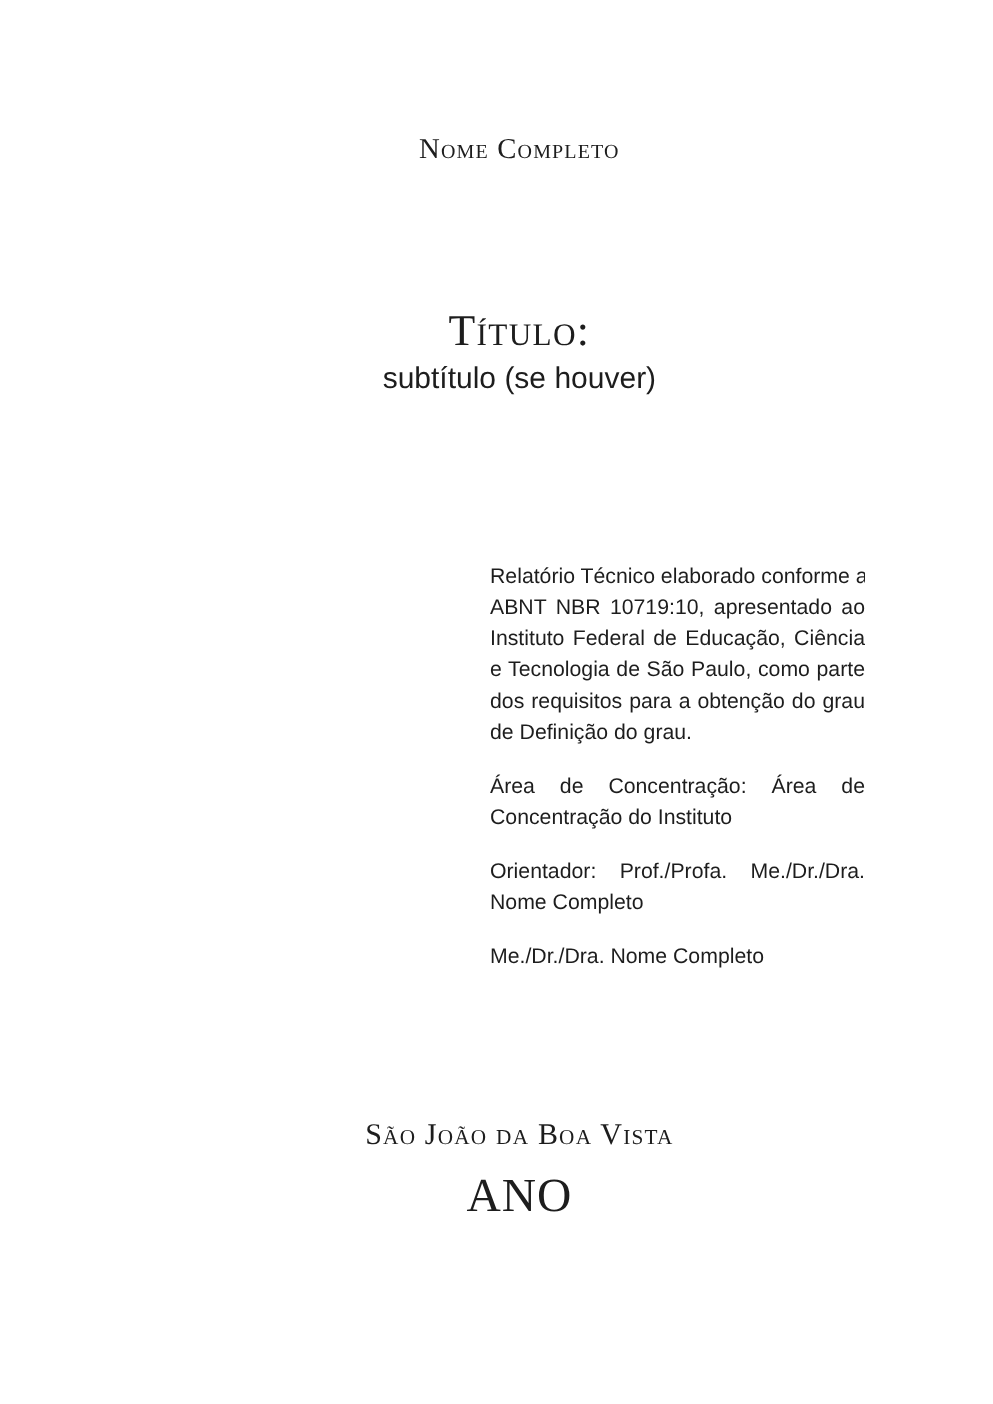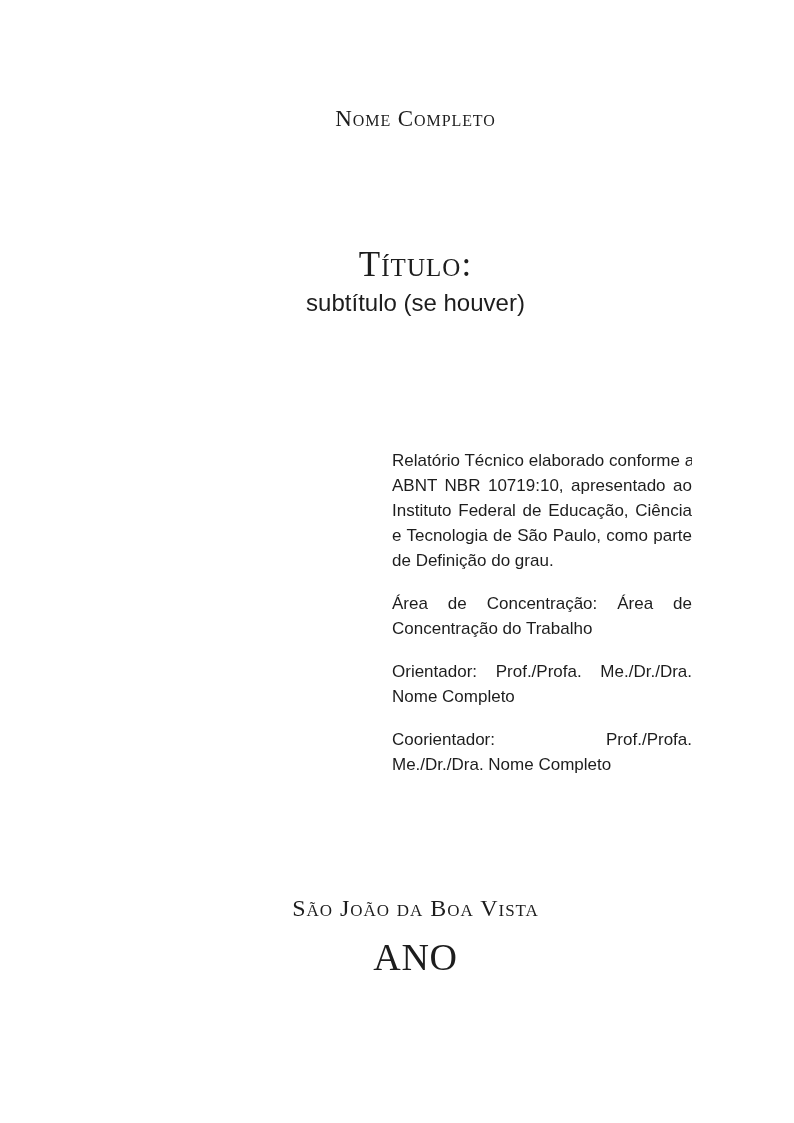--- a/index.html
+++ b/index.html
@@ -98,35 +98,35 @@
 
   <div class="textcol subtitle">subtítulo (se houver)</div>
 
   <div class="nature-col">
 
     <p class="para">
       <span class="ln">Relatório Técnico elaborado conforme a</span>
       <span class="ln">ABNT NBR 10719:10, apresentado ao</span>
       <span class="ln">Instituto Federal de Educação, Ciência</span>
       <span class="ln">e Tecnologia de São Paulo, como parte</span>
+      <span class="ln">dos requisitos para a obtenção do grau</span>
       <span class="ln last">de Definição do grau.</span>
     </p>
 
     <p class="para">
       <span class="ln">Área de Concentração: Área de</span>
-      <span class="ln last">Concentração do Trabalho</span>
+      <span class="ln last">Concentração do Instituto</span>
     </p>
 
     <p class="para">
       <span class="ln">Orientador: Prof./Profa. Me./Dr./Dra.</span>
       <span class="ln last">Nome Completo</span>
     </p>
 
     <p class="para">
-      <span class="ln">Coorientador: Prof./Profa.</span>
       <span class="ln last">Me./Dr./Dra. Nome Completo</span>
     </p>
 
   </div>
 
   <div class="textcol city">São João da Boa Vista</div>
 
   <div class="textcol year">ANO</div>
 
 </div>

